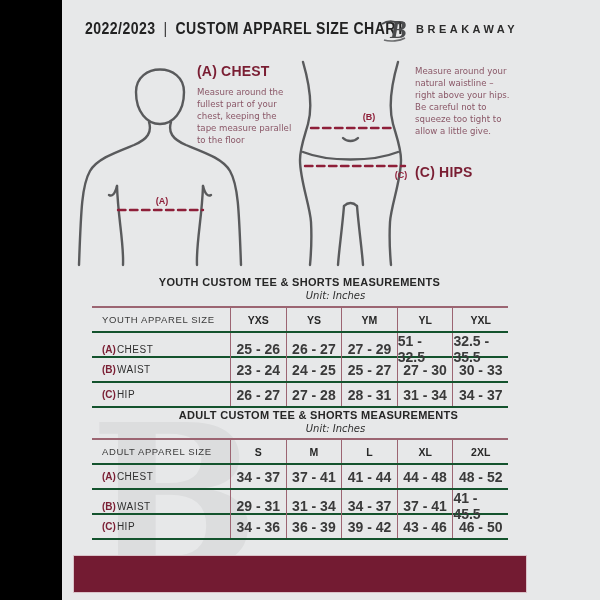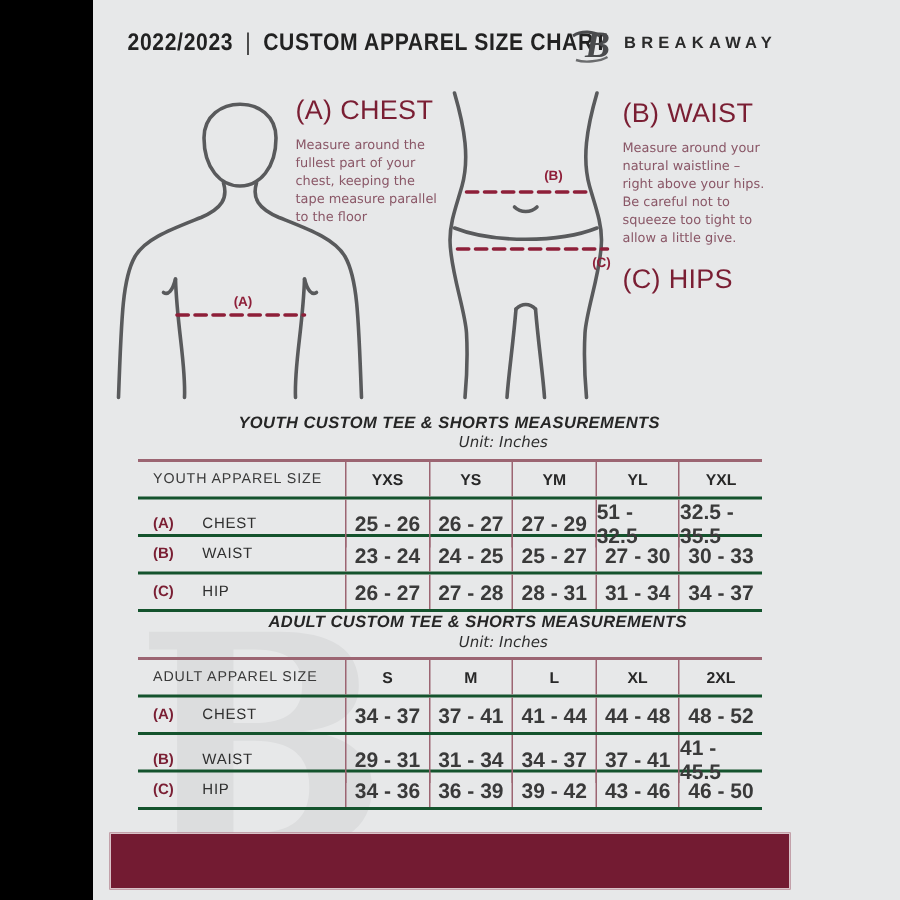--- a/index.html
+++ b/index.html
@@ -17,38 +17,38 @@
 
   
   .fig{position:absolute;}
   .fig path{fill:none;stroke:#595a5c;stroke-width:2.4;stroke-linecap:round;}
   .fig path.dash{stroke:#8e1f39;stroke-width:2.4;stroke-dasharray:7.5 4.5;}
   .marker{position:absolute;width:26px;text-align:center;font-size:9px;font-weight:bold;
           color:#8e1f39;}
 
   
   .guide{position:absolute;width:122px;}
-  .guide-h{font-size:18px;font-weight:normal;color:#7a1e33;margin:0 0 7px 0;letter-spacing:0.2px;}
+  .guide-h{font-size:14px;font-weight:bold;color:#7a1e33;margin:0 0 7px 0;letter-spacing:0.2px;}
   .guide-b{font-size:8.6px;line-height:12px;color:#8a5767;
            white-space:pre-line;font-family:"DejaVu Sans", sans-serif;}
 
   
   .sec-title{position:absolute;left:0;width:475px;text-align:center;font-weight:bold;
-             font-size:11px;color:#262626;letter-spacing:0.3px;font-style:italic;}
+             font-size:11px;color:#262626;letter-spacing:0.3px;}
   .sec-unit{position:absolute;left:0;width:475px;text-align:center;font-style:italic;
             font-size:10px;color:#2e2e2e;font-family:"DejaVu Sans", sans-serif;padding-left:36px;}
 
   
   .size-table{position:absolute;left:30px;width:416px;border-top:2px solid #9c6572;z-index:2;}
   .t-row{display:grid;grid-template-columns:138px repeat(5,1fr);height:25px;
          border-bottom:2px solid #14532d;box-sizing:border-box;align-items:stretch;}
   .c0{display:flex;align-items:center;padding-left:10px;font-size:9.5px;color:#3a3a3a;
       letter-spacing:0.6px;}
   .c0 .rk{color:#7a1e33;font-weight:bold;font-size:10px;letter-spacing:0;}
-  .c0 .rl{margin-left:19px;color:#2f2f2f;font-size:10px;letter-spacing:0.5px;}
+  .c0 .rl{margin-left:1px;color:#2f2f2f;font-size:10px;letter-spacing:0.5px;}
   .cv{display:flex;align-items:center;justify-content:center;border-left:1px solid #9c6572;
       font-size:9.5px;color:#333;}
   .t-head .cv{font-weight:bold;font-size:10.5px;color:#282828;}
   .t-body-val{font-weight:bold;font-size:14px;color:#3a3a3a;}
 
   
   .watermark{position:absolute;left:28px;top:398px;font-size:200px;line-height:1;
              font-weight:bold;color:#dcddde;z-index:1;font-family:"DejaVu Serif", serif;}
   .footer-bar{position:absolute;left:11px;top:555px;width:452px;height:36px;background:#731b32;
               border:1px solid #d9c2c8;z-index:3;}
@@ -101,29 +101,28 @@
 
     <div class="guide" style="left:135px;top:63px;">
       <div class="guide-h">(A) CHEST</div>
       <div class="guide-b">Measure around the
 fullest part of your
 chest, keeping the
 tape measure parallel
 to the floor</div>
     </div>
     <div class="guide" style="left:353px;top:65px;">
-      <div class="guide-h">(B) WAIST</div>
       <div class="guide-b">Measure around your
 natural waistline –
 right above your hips.
 Be careful not to
 squeeze too tight to
 allow a little give.</div>
     </div>
-    <div class="guide" style="left:353px;top:176px;">
+    <div class="guide" style="left:353px;top:164px;">
       <div class="guide-h">(C) HIPS</div>
     </div>
 
     <div class="sec-title" style="top:276px;">YOUTH CUSTOM TEE &amp; SHORTS MEASUREMENTS</div>
     <div class="sec-unit" style="top:290px;">Unit: Inches</div>
 
     <div class="size-table" style="top:306px;">
       <div class="t-row t-head">
         <div class="c0">YOUTH APPAREL SIZE</div>
         <div class="cv">YXS</div>

